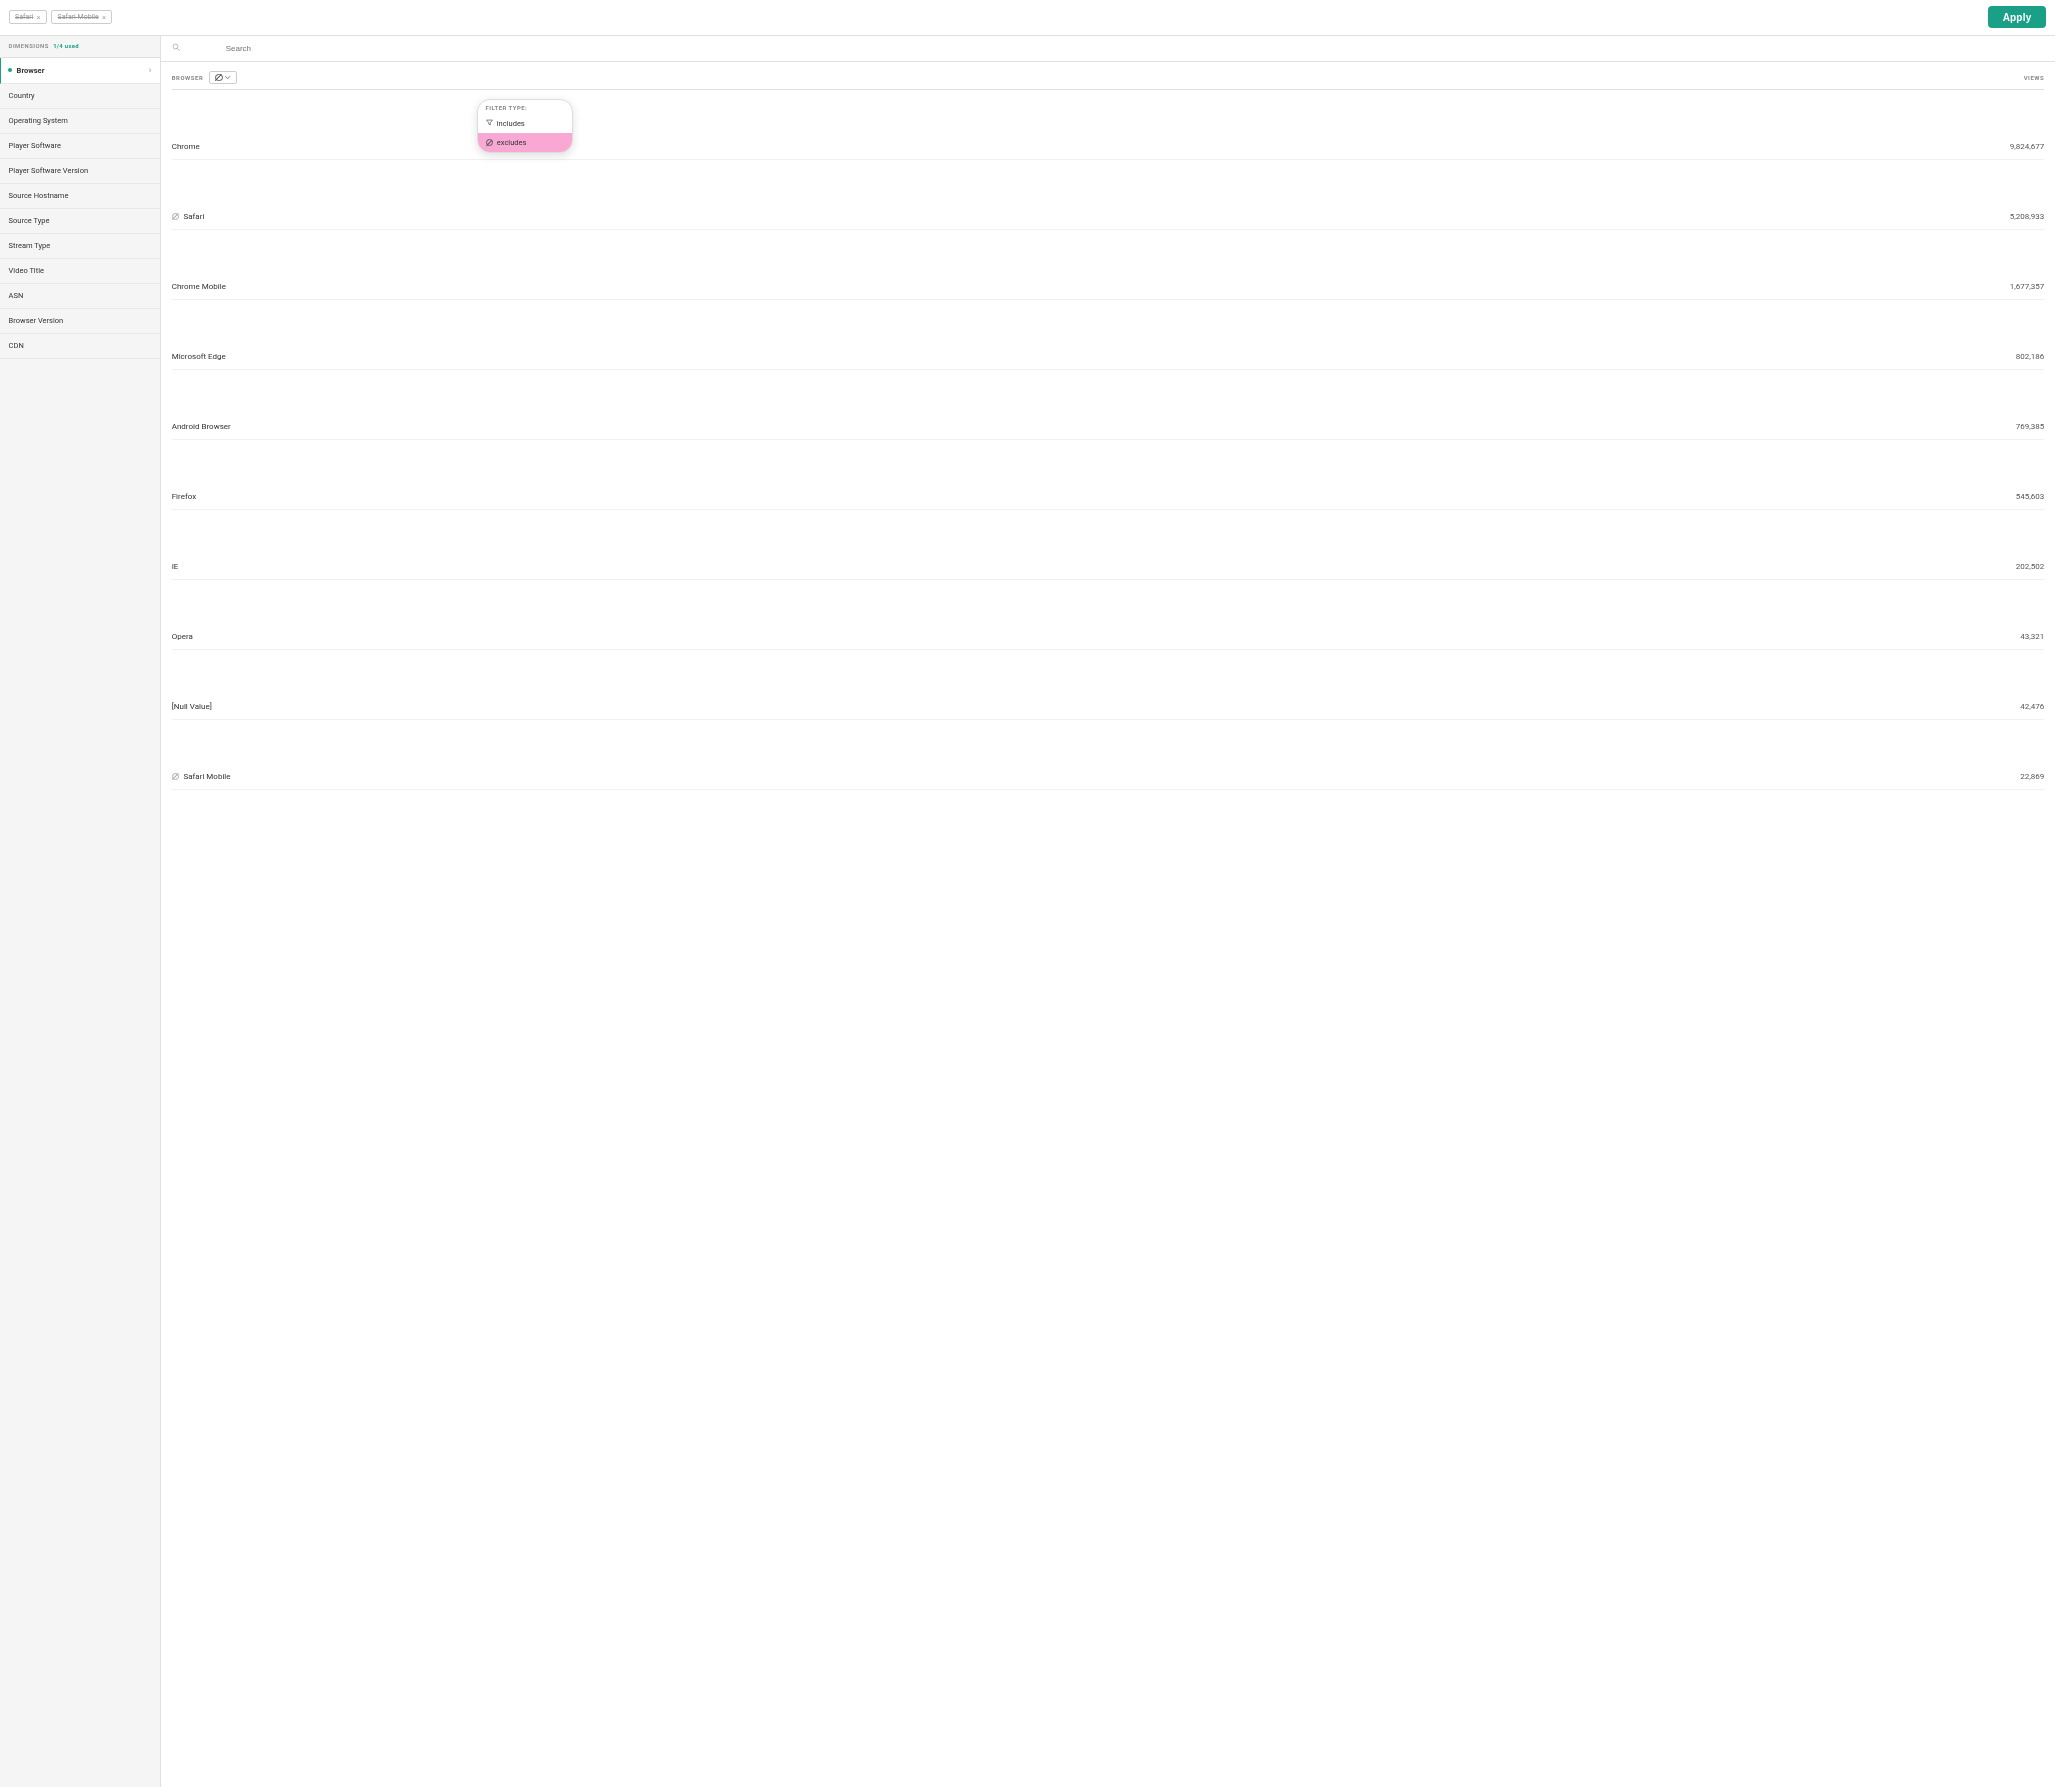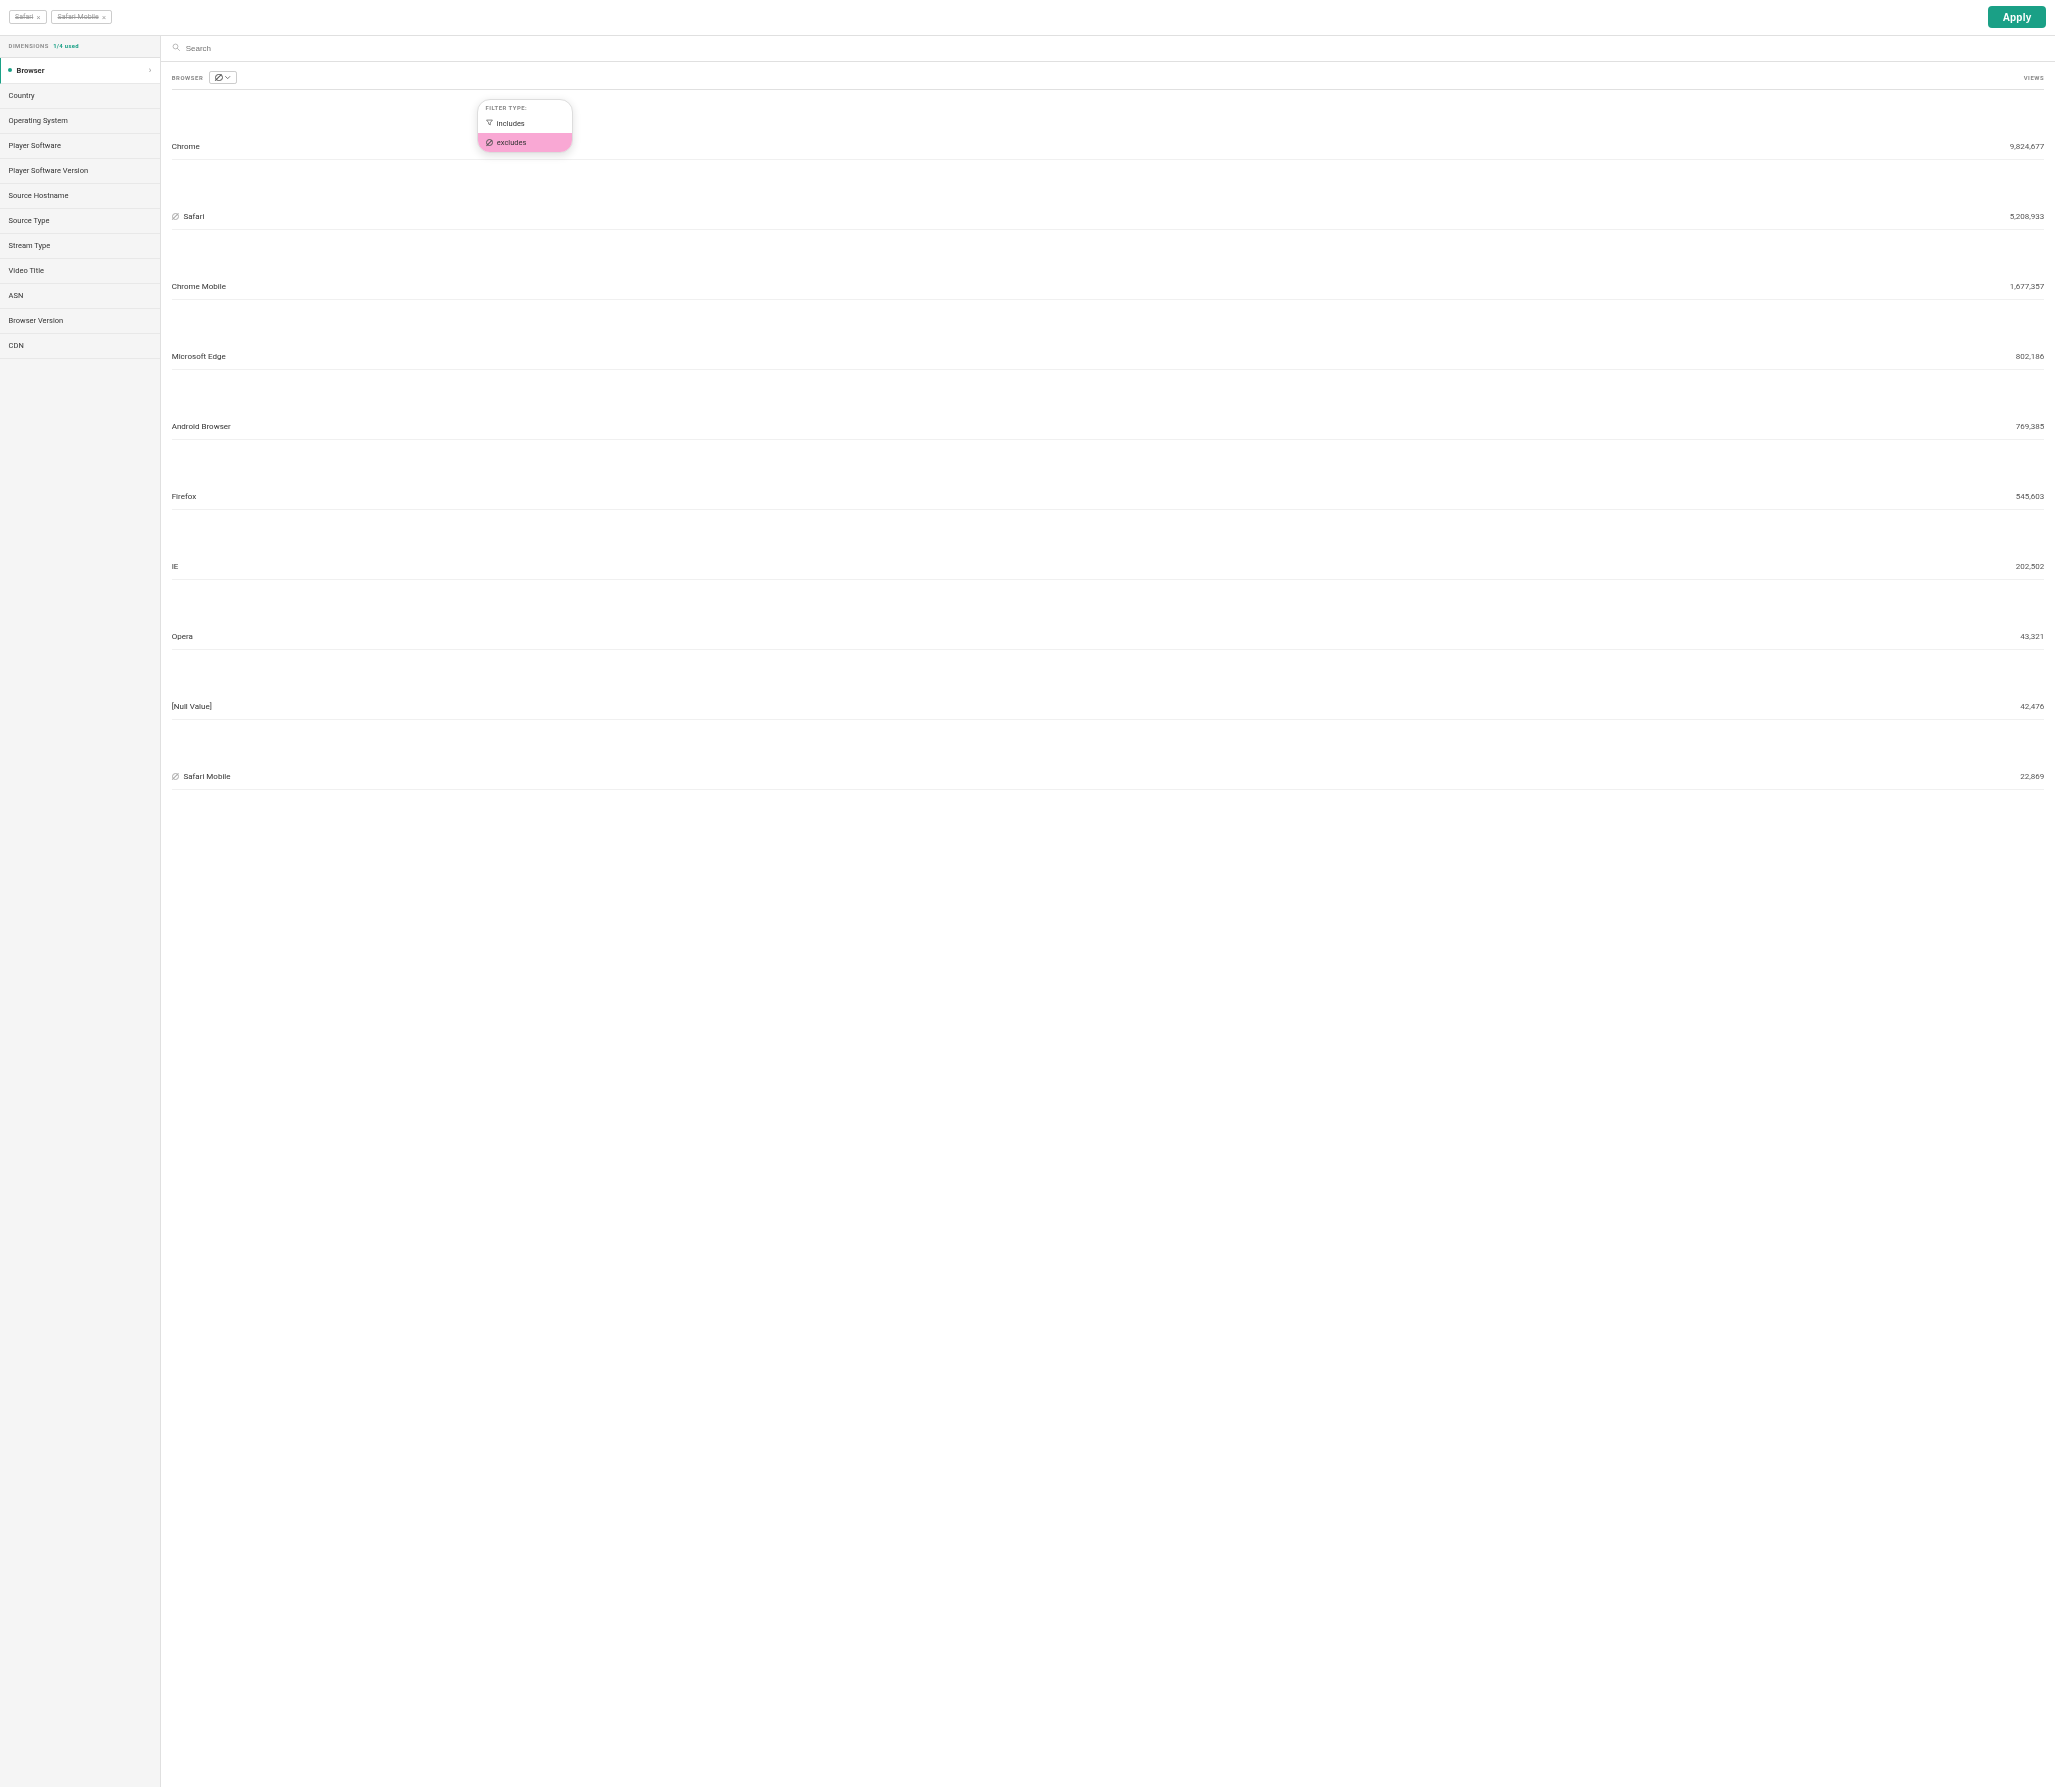--- a/index.html
+++ b/index.html
@@ -150,20 +150,21 @@
       color: #aaa;
       font-size: 8.6px;
     }
     .search-input {
       border: none;
       outline: none;
       font-size: 8px;
       color: #999;
       width: 100%;
       background: transparent;
+      margin-left: 40px;
     }
 
     
     .table-area {
       padding: 0 10.7px;
     }
     .table-header {
       display: flex;
       justify-content: space-between;
       align-items: center;

